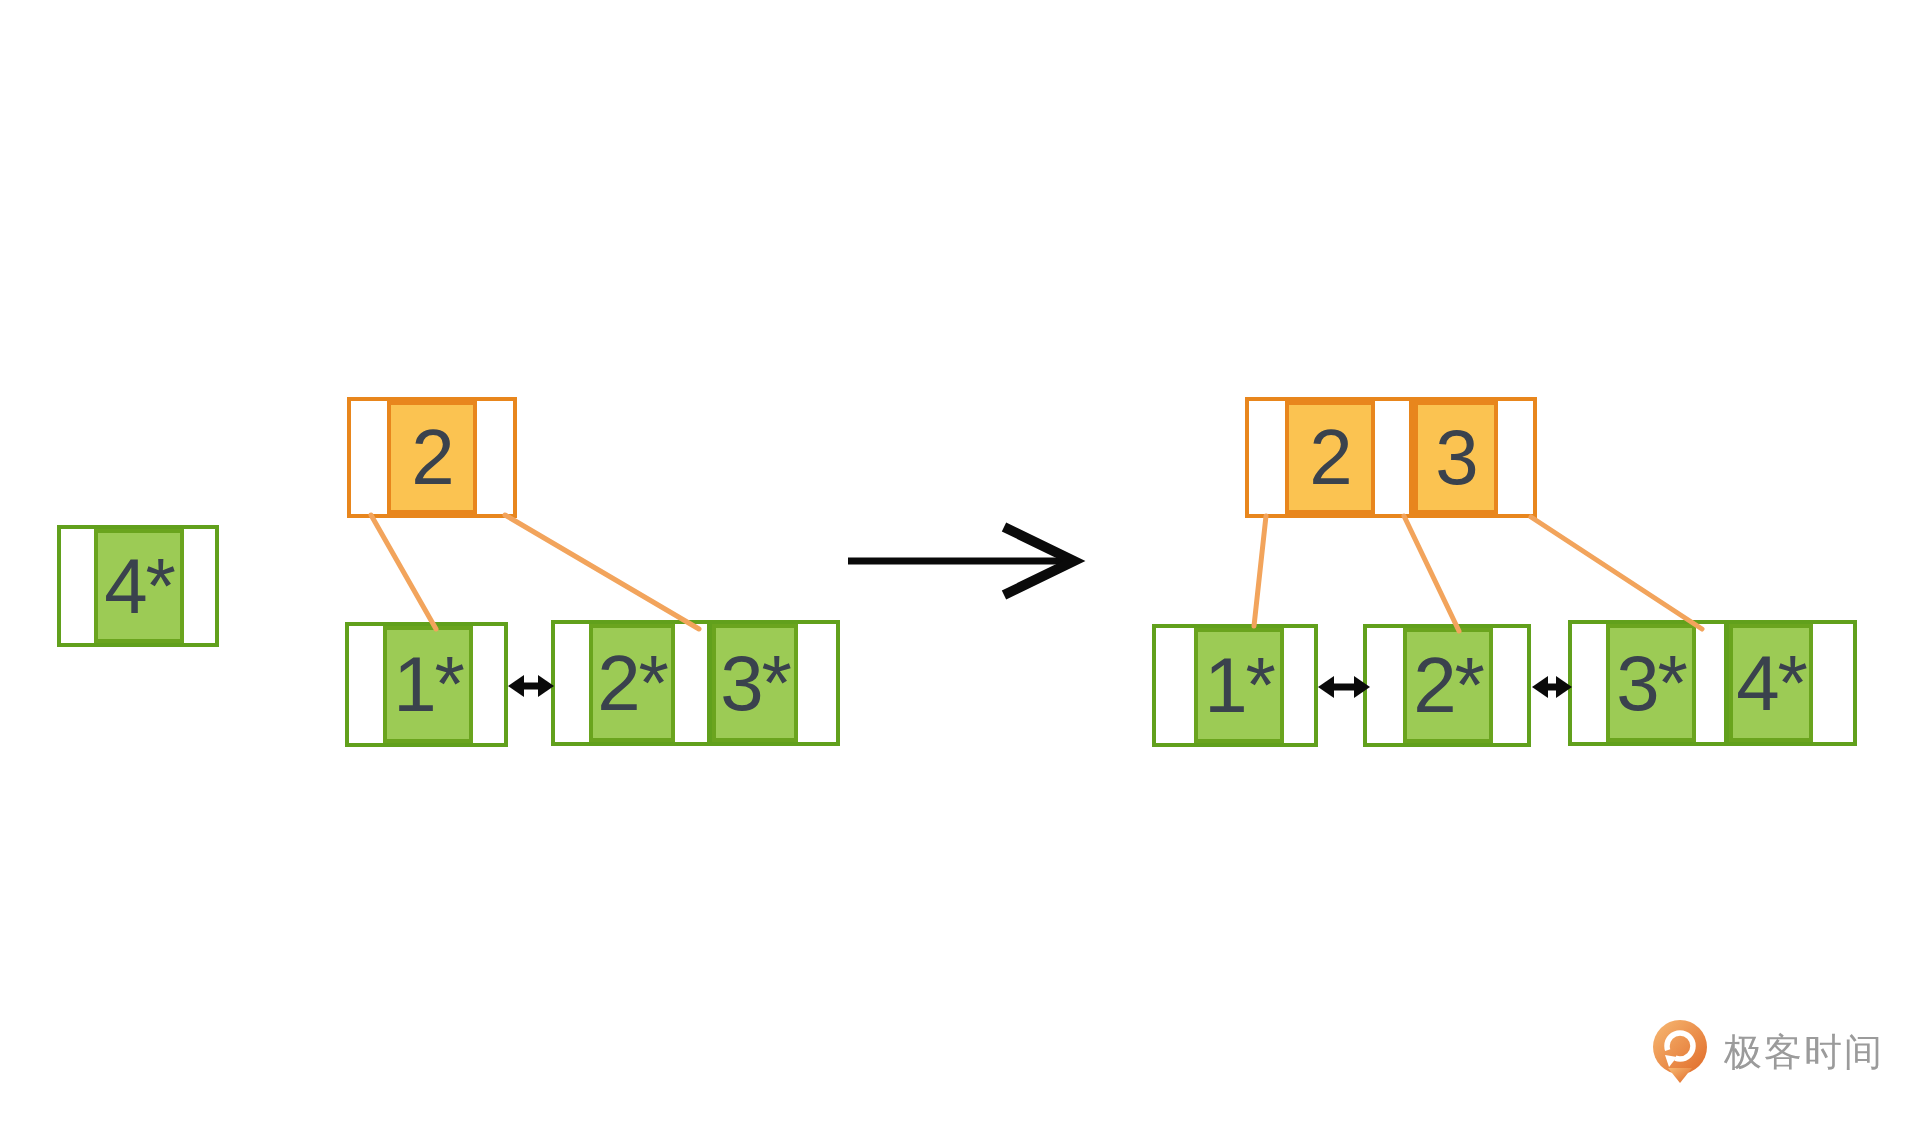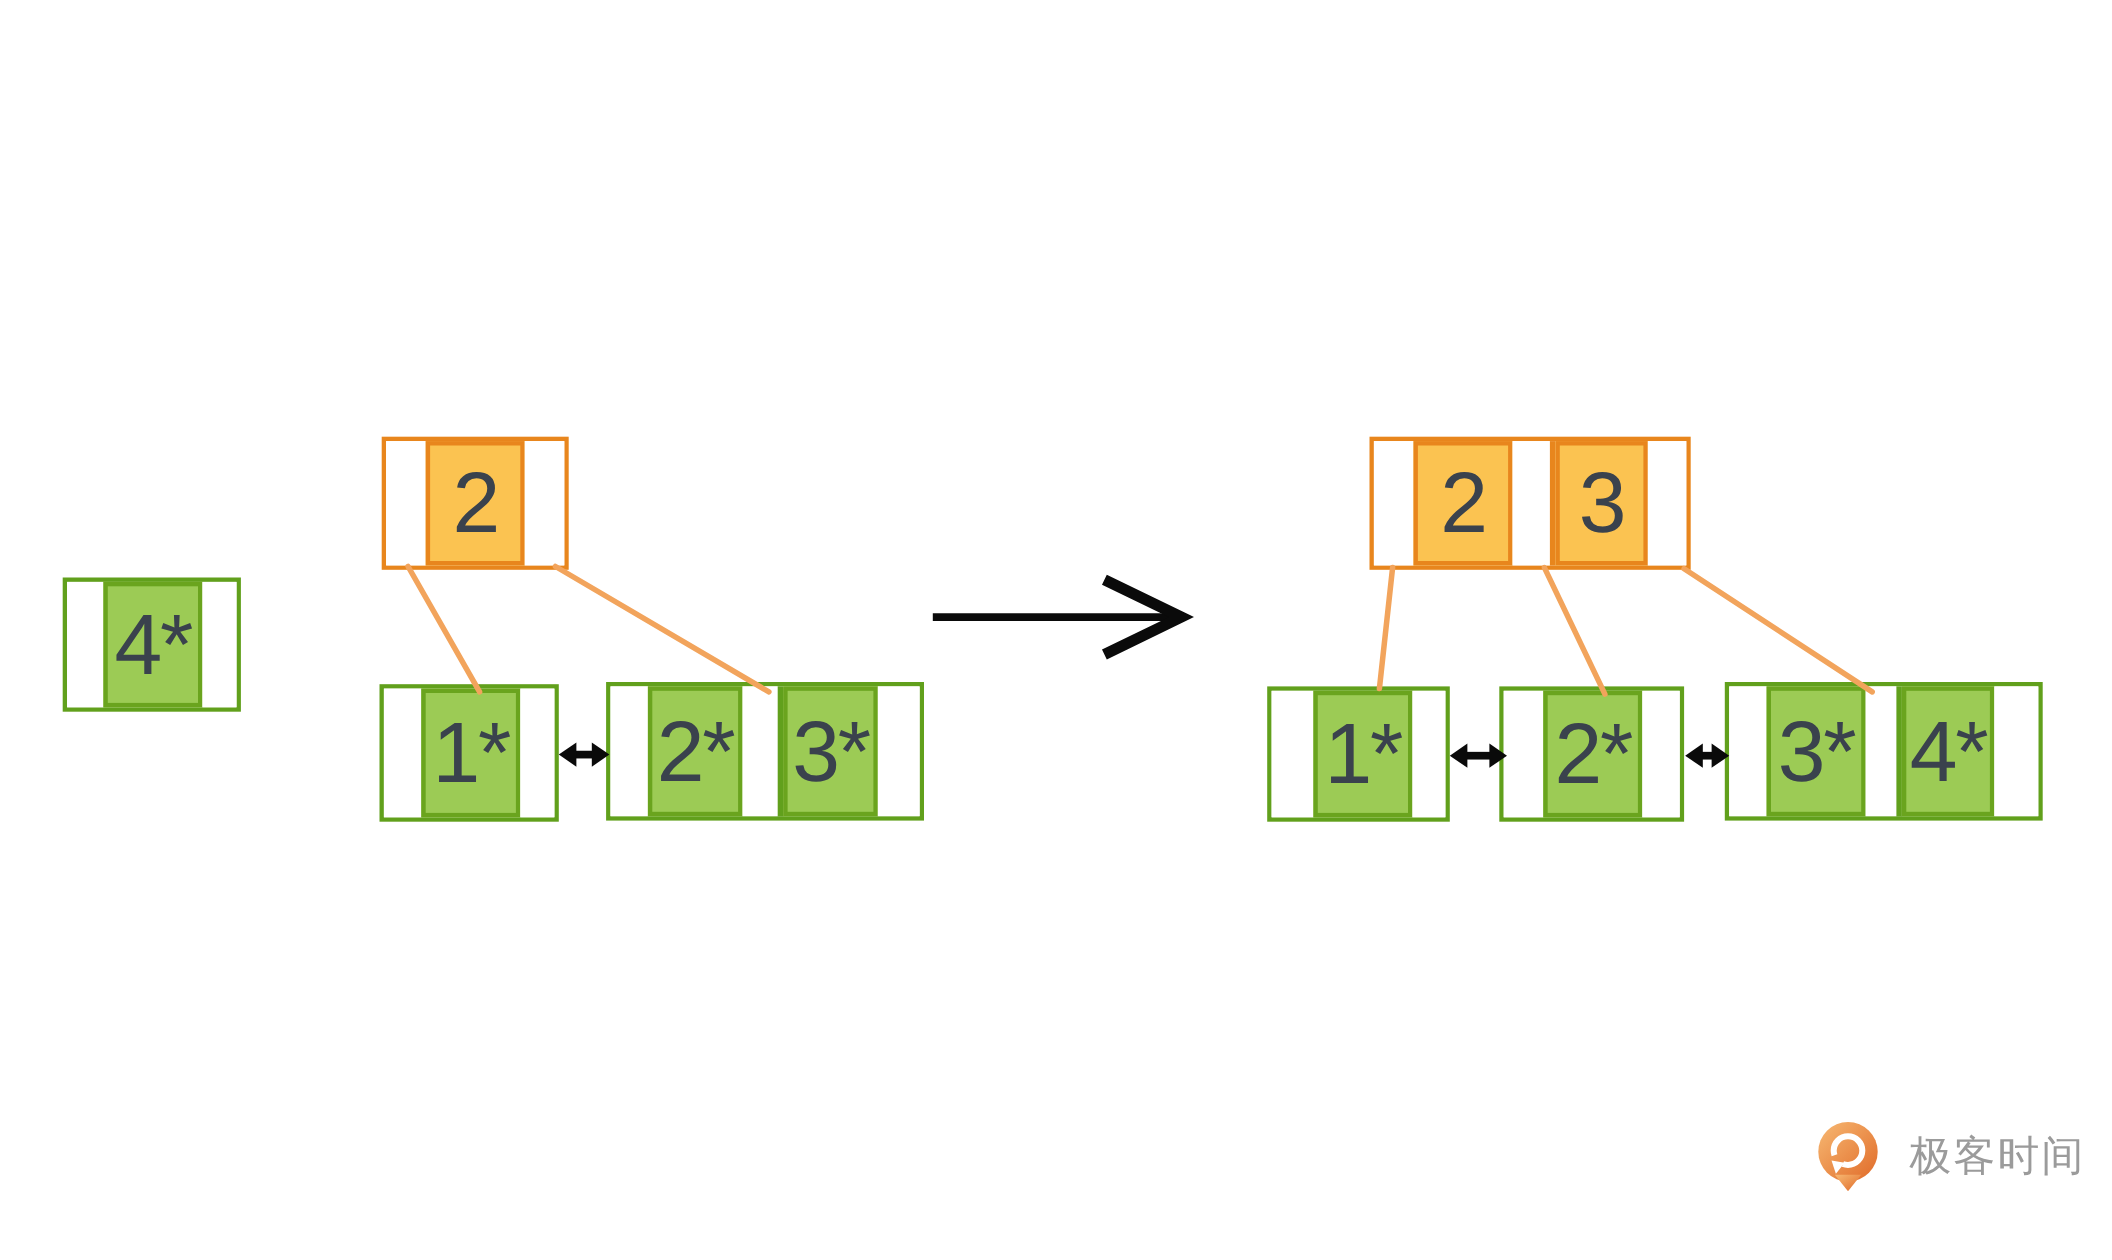--- a/index.html
+++ b/index.html
@@ -21,21 +21,21 @@
     font-size:78px; color:#3a424d; letter-spacing:-2px;
   }
   .cell.filled.green  { background:#9ccb55; border:4px solid #6aa41e; }
   .cell.filled.orange { background:#fbc351; border:4px solid #e8861d; }
   .divider-green  { width:5px; background:#61a01c; }
   .divider-orange { width:5px; background:#e8861d; }
   .overlay { position:absolute; left:0; top:0; pointer-events:none; }
   
   .logo {
     position:absolute; left:1650px; top:1020px;
-    display:flex; align-items:center; gap:24px;
+    display:flex; align-items:center; gap:12px;
   }
   .logo-text {
     font-size:38px; color:#9b9b9b; letter-spacing:2px; line-height:62px;
   }
 </style>
 </head>
 <body>
 
 <div class="canvas">
 

